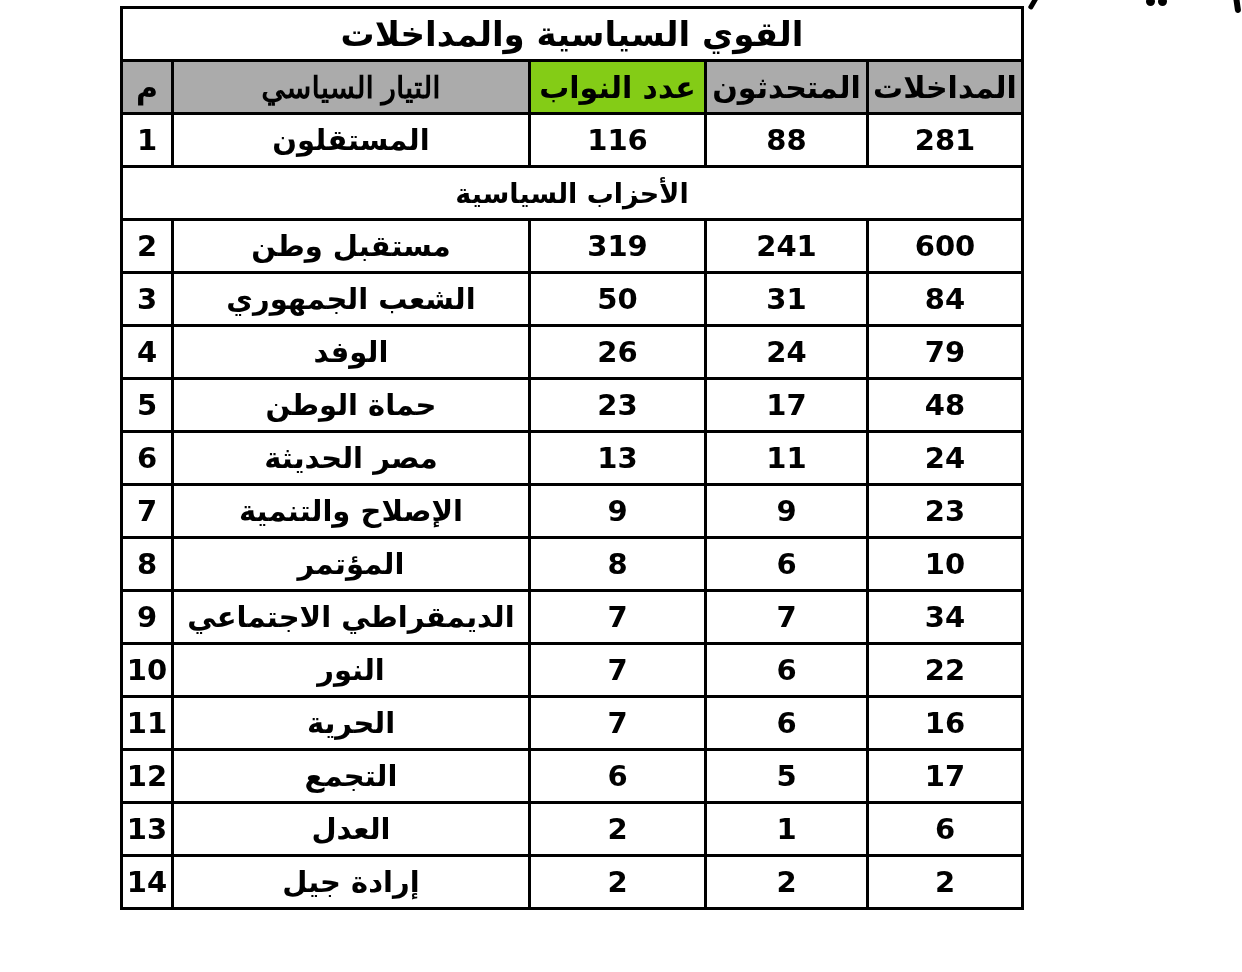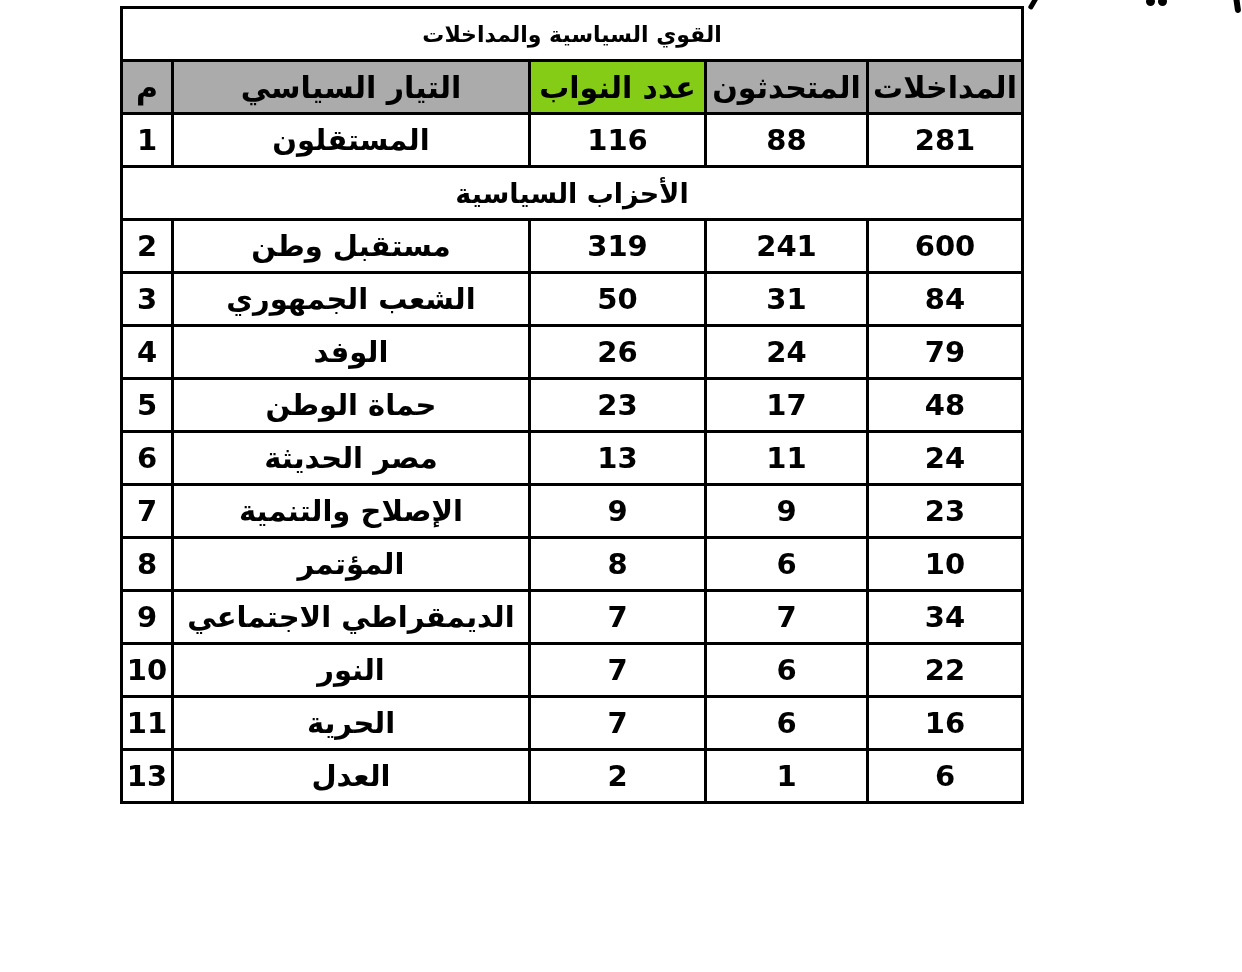--- a/index.html
+++ b/index.html
@@ -32,21 +32,21 @@
     vertical-align: middle;
     font-weight: bold;
     padding: 0;
     direction: rtl;
     overflow: hidden;
     white-space: nowrap;
     background: #ffffff;
   }
   td.title-cell {
     height: 50px;
-    font-size: 22px;
+    font-size: 34px;
   }
   tr.header-row td {
     height: 50px;
     font-size: 30px;
     background: #ababab;
   }
   td.section-cell {
     height: 50px;
     font-size: 27px;
   }
@@ -112,21 +112,21 @@
 
   <tbody>
     <tr>
       <td colspan="5" class="title-cell">القوي السياسية والمداخلات</td>
     </tr>
   </tbody>
 
   <tbody>
     <tr class="header-row">
       <td style="background: rgb(171, 171, 171);">م</td>
-      <td style="background: rgb(171, 171, 171);">التيار السياسي</td>
+      <td style="background: rgb(171, 171, 171); font-family: Liberation Serif, serif;">التيار السياسي</td>
       <td style="background: #84cc16;">عدد النواب</td>
       <td style="background: rgb(171, 171, 171);">المتحدثون</td>
       <td style="background: rgb(171, 171, 171);">المداخلات</td>
     </tr>
   </tbody>
 
   <tbody id="rows-independents">
       <tr class="data-row">
         <td class="cell-num">1</td>
         <td class="cell-party">المستقلون</td>
@@ -207,20 +207,34 @@
         <td class="cell-num">22</td>
       </tr>
       <tr class="data-row">
         <td class="cell-num">11</td>
         <td class="cell-party">الحرية</td>
         <td class="cell-num">7</td>
         <td class="cell-num">6</td>
         <td class="cell-num">16</td>
       </tr>
       <tr class="data-row">
+        <td class="cell-num">12</td>
+        <td class="cell-party">التجمع</td>
+        <td class="cell-num">6</td>
+        <td class="cell-num">5</td>
+        <td class="cell-num">17</td>
+      </tr>
+      <tr class="data-row">
         <td class="cell-num">13</td>
         <td class="cell-party">العدل</td>
         <td class="cell-num">2</td>
         <td class="cell-num">1</td>
         <td class="cell-num">6</td>
       </tr>
+      <tr class="data-row">
+        <td class="cell-num">14</td>
+        <td class="cell-party">إرادة جيل</td>
+        <td class="cell-num">2</td>
+        <td class="cell-num">2</td>
+        <td class="cell-num">2</td>
+      </tr>
     </tbody>
 </table>
 
 </body></html>

